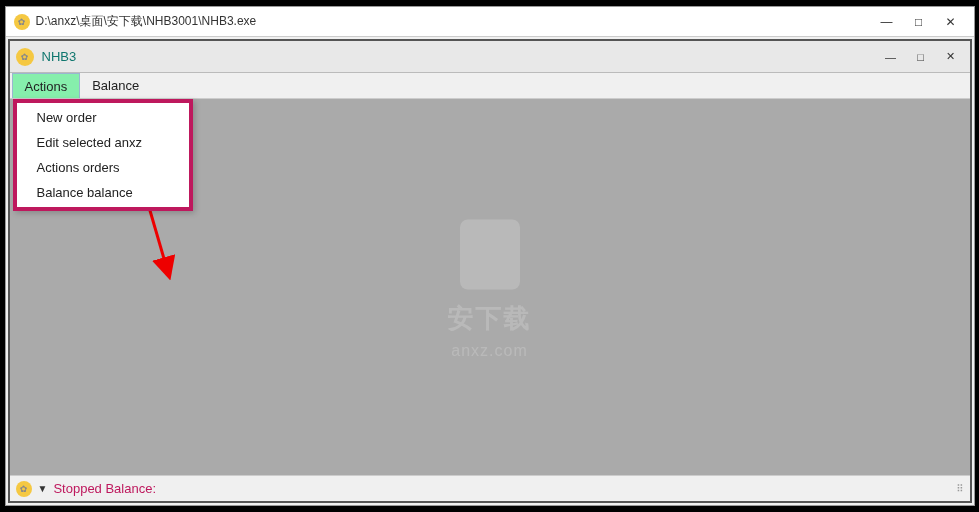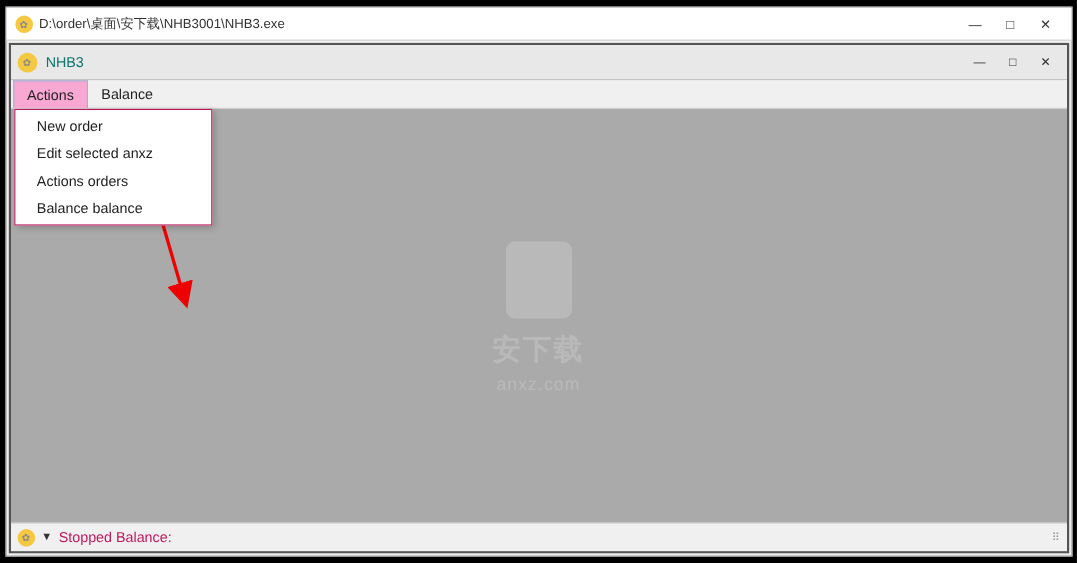--- a/index.html
+++ b/index.html
@@ -159,33 +159,33 @@
       font-size: 13px;
       color: #222;
       position: relative;
     }
 
     .menu-item:hover, .menu-item.active {
       background: #d0e4f7;
     }
 
     .menu-item.active {
-      background: #f9a8d4;
+      background: #86efac;
       border: 1px solid #9ab5d0;
       border-bottom: none;
       z-index: 200;
     }
 
     
     .dropdown {
       position: absolute;
       top: 25px;
       left: 0;
       background: #fff;
-      border: 1px solid #be185d;
+      border: 4px solid #be185d;
       box-shadow: 2px 2px 6px rgba(0,0,0,0.2);
       min-width: 180px;
       z-index: 300;
       padding: 2px 0;
     }
 
     .dropdown-item {
       padding: 5px 20px;
       cursor: pointer;
       font-size: 13px;
@@ -283,21 +283,21 @@
   </style>
 </head>
 <body>
 
 <div class="outer-frame">
 
   <div class="title-bar">
     <div class="title-bar-icon">
       <span style="font-size:9px; color:#888;">✿</span>
     </div>
-    <span class="title-bar-text">D:\order\桌面\安下载\NHB3001\NHB3.exe</span>
+    <span class="title-bar-text">D:\anxz\桌面\安下载\NHB3001\NHB3.exe</span>
     <div class="title-bar-controls">
       <button class="title-bar-btn">—</button>
       <button class="title-bar-btn">□</button>
       <button class="title-bar-btn close">✕</button>
     </div>
   </div>
 
   <div class="app-window">
 
     <div class="app-title-bar">

